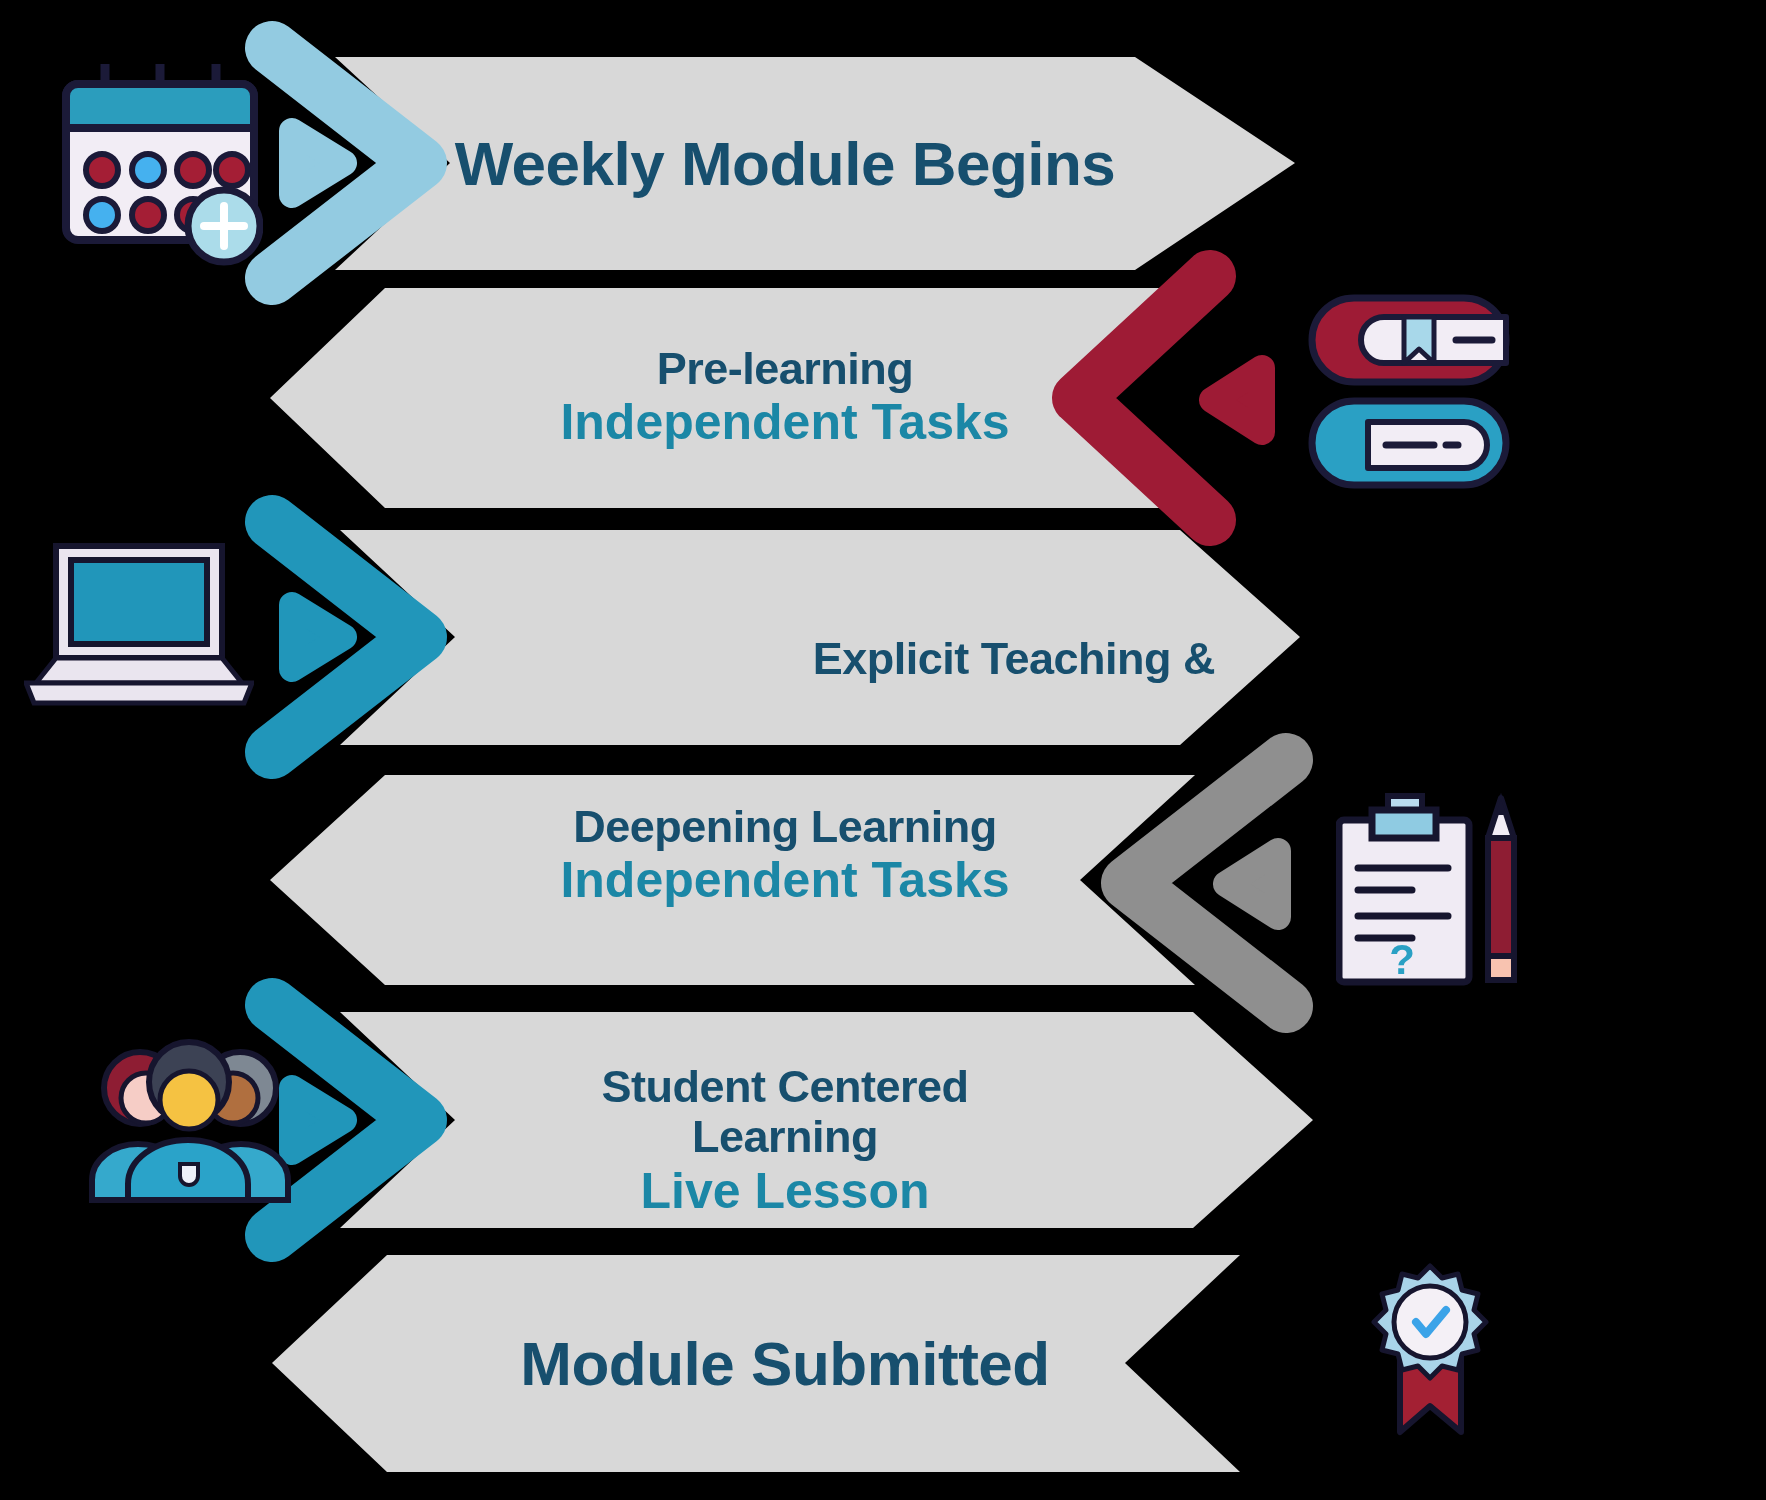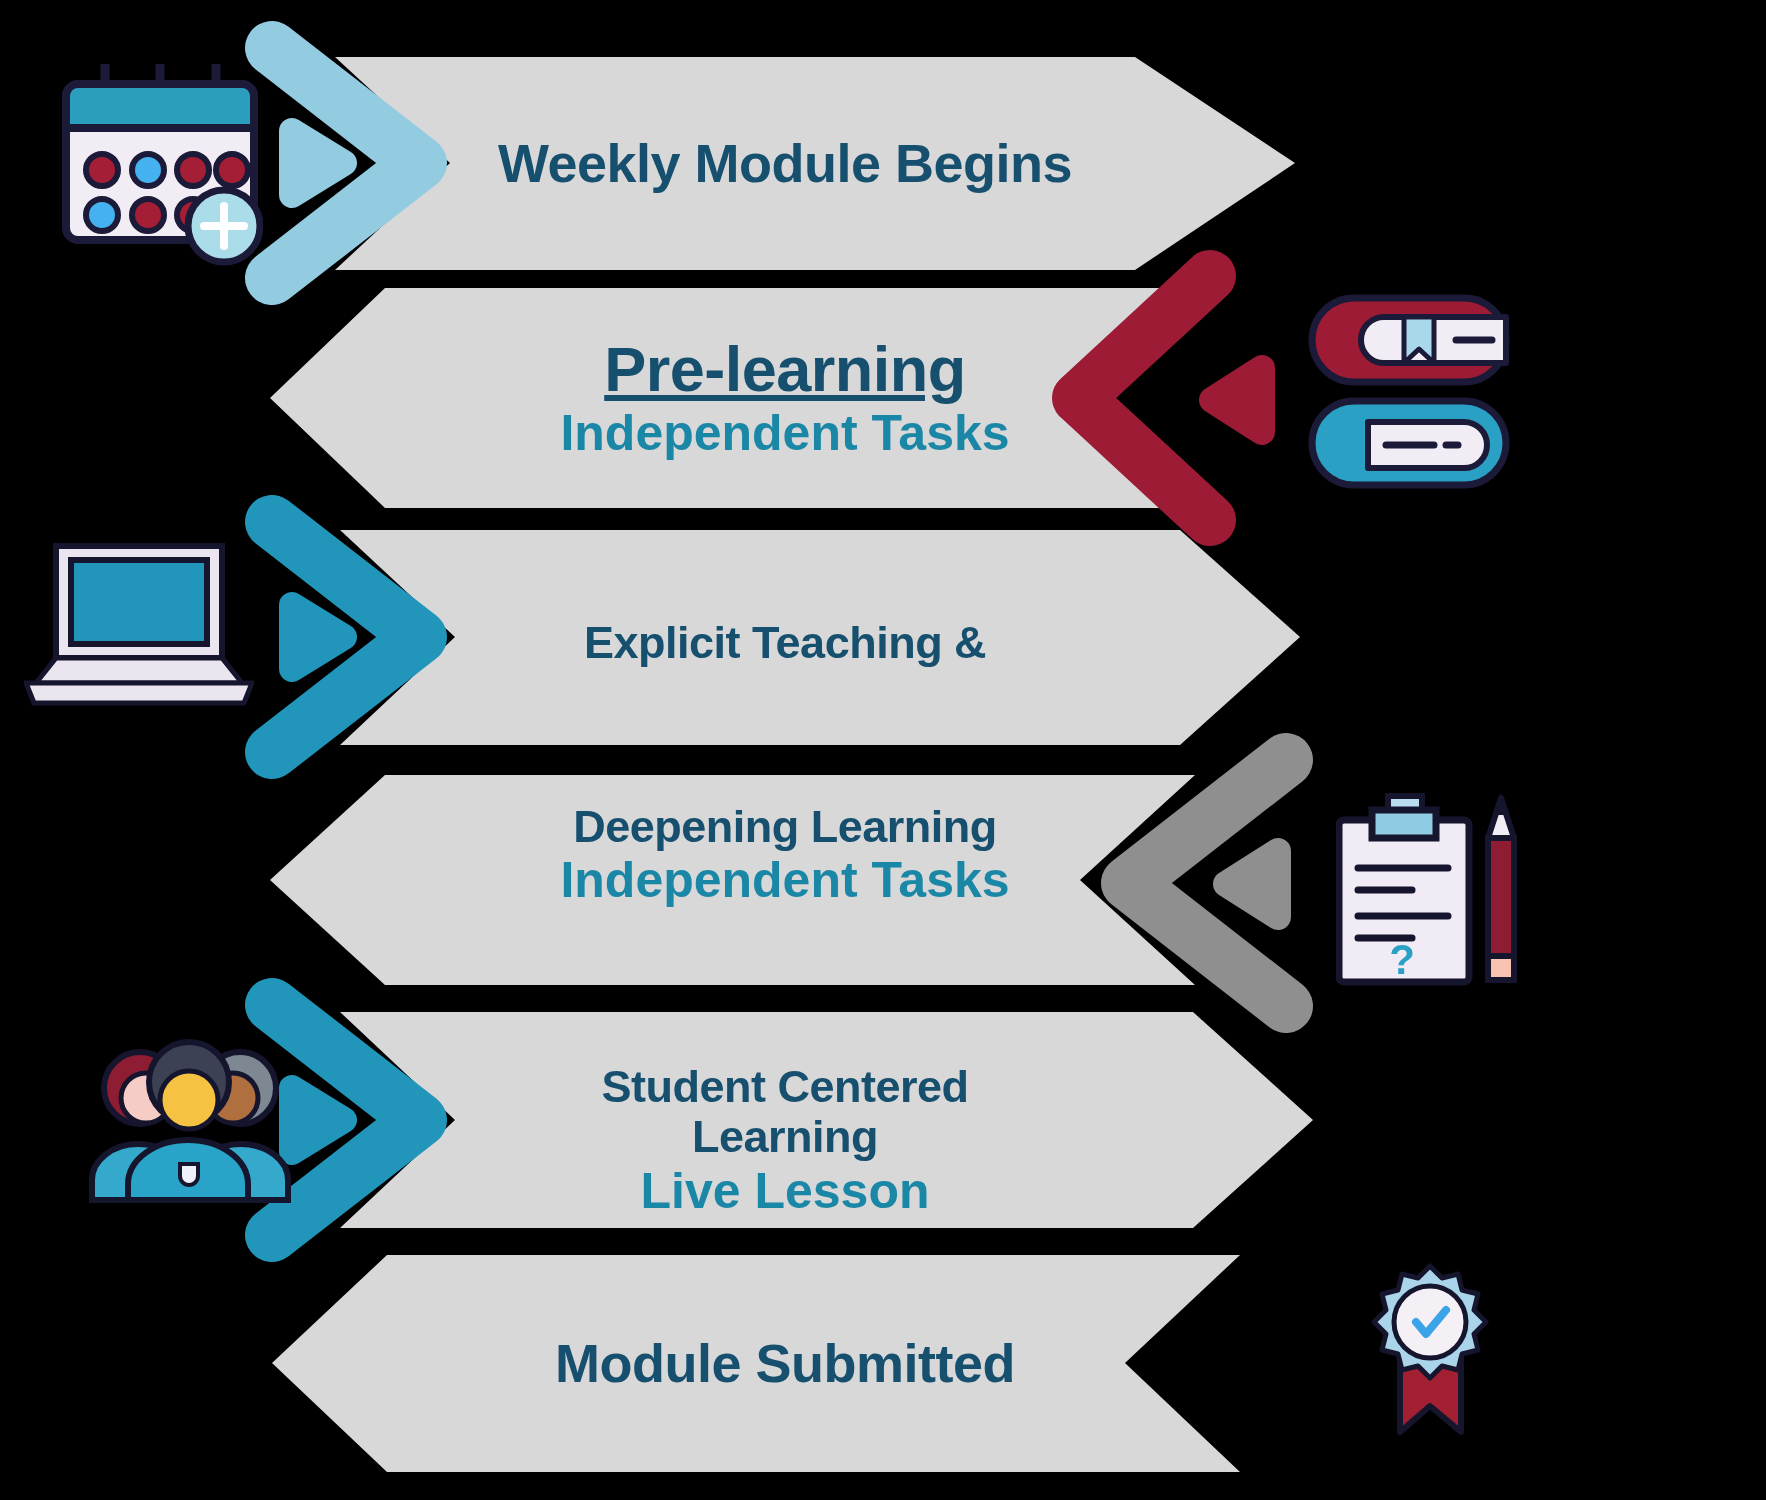--- a/index.html
+++ b/index.html
@@ -4,22 +4,22 @@
 <style>
   html,body{margin:0;padding:0;background:#000;}
   #stage{position:relative;width:1766px;height:1500px;background:#000000;overflow:hidden;
          font-family:"Liberation Sans","DejaVu Sans",sans-serif;}
   #shapes{position:absolute;left:0;top:0;}
   .icon-svg{position:absolute;}
   .step-text{position:absolute;left:355px;width:860px;display:flex;flex-direction:column;
              align-items:center;justify-content:center;text-align:center;}
   .step-title{font-weight:bold;color:#174f6e;line-height:1.12;letter-spacing:-0.5px;}
   .step-sub{font-weight:bold;color:#1b87a6;line-height:1.15;}
-  .fs-xl .step-title{font-size:54px;}
-  .fs-lg .step-title{font-size:63px;text-decoration:underline;}
+  .fs-xl .step-title{font-size:62px;}
+  .fs-lg .step-title{font-size:45px;}
   .fs-md .step-title{font-size:45px;}
   .step-sub{font-size:50px;}
   .step-text span:empty{display:none;}
 </style>
 </head>
 <body>
 
 <div id="stage">
 
   <svg id="shapes" width="1766" height="1500" viewBox="0 0 1766 1500">
@@ -147,21 +147,21 @@
 
   <div class="step-text fs-xl" style="top:57px;height:213px;">
     <span class="step-title">Weekly Module Begins</span>
 
   </div>
   <div class="step-text fs-lg" style="top:288px;height:220px;">
     <span class="step-title">Pre-learning</span>
 
     <span class="step-sub">Independent Tasks</span>
   </div>
-  <div class="step-text fs-md" style="top:514px;height:259px;">
+  <div class="step-text fs-md" style="top:530px;height:259px;align-items:flex-end;">
     <span class="step-title">Explicit Teaching &amp;</span>
   </div>
   <div class="step-text fs-md" style="top:775px;height:162px;">
     <span class="step-title">Deepening Learning</span>
 
     <span class="step-sub">Independent Tasks</span>
   </div>
   <div class="step-text fs-md" style="top:1033px;height:216px;">
     <span class="step-title">Student Centered</span>
     <span class="step-title">Learning</span>

